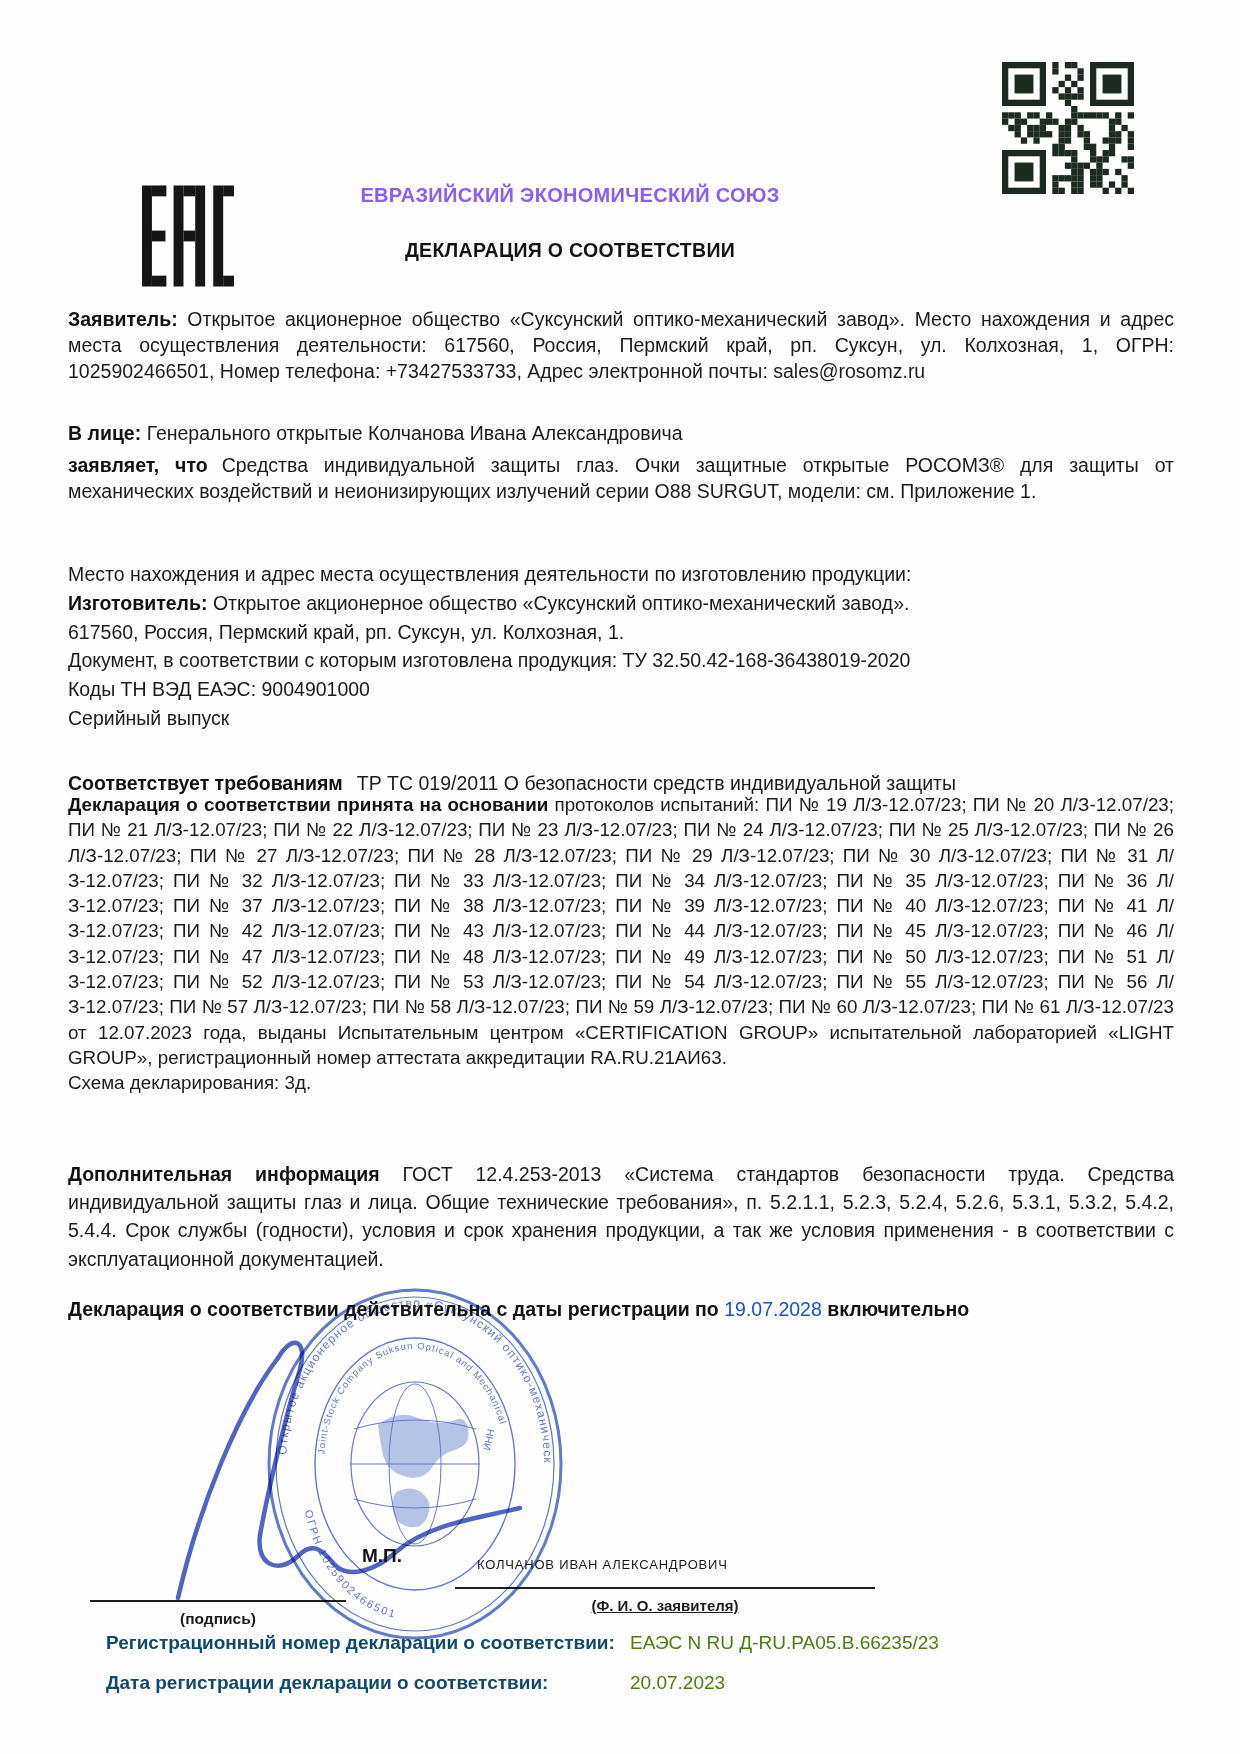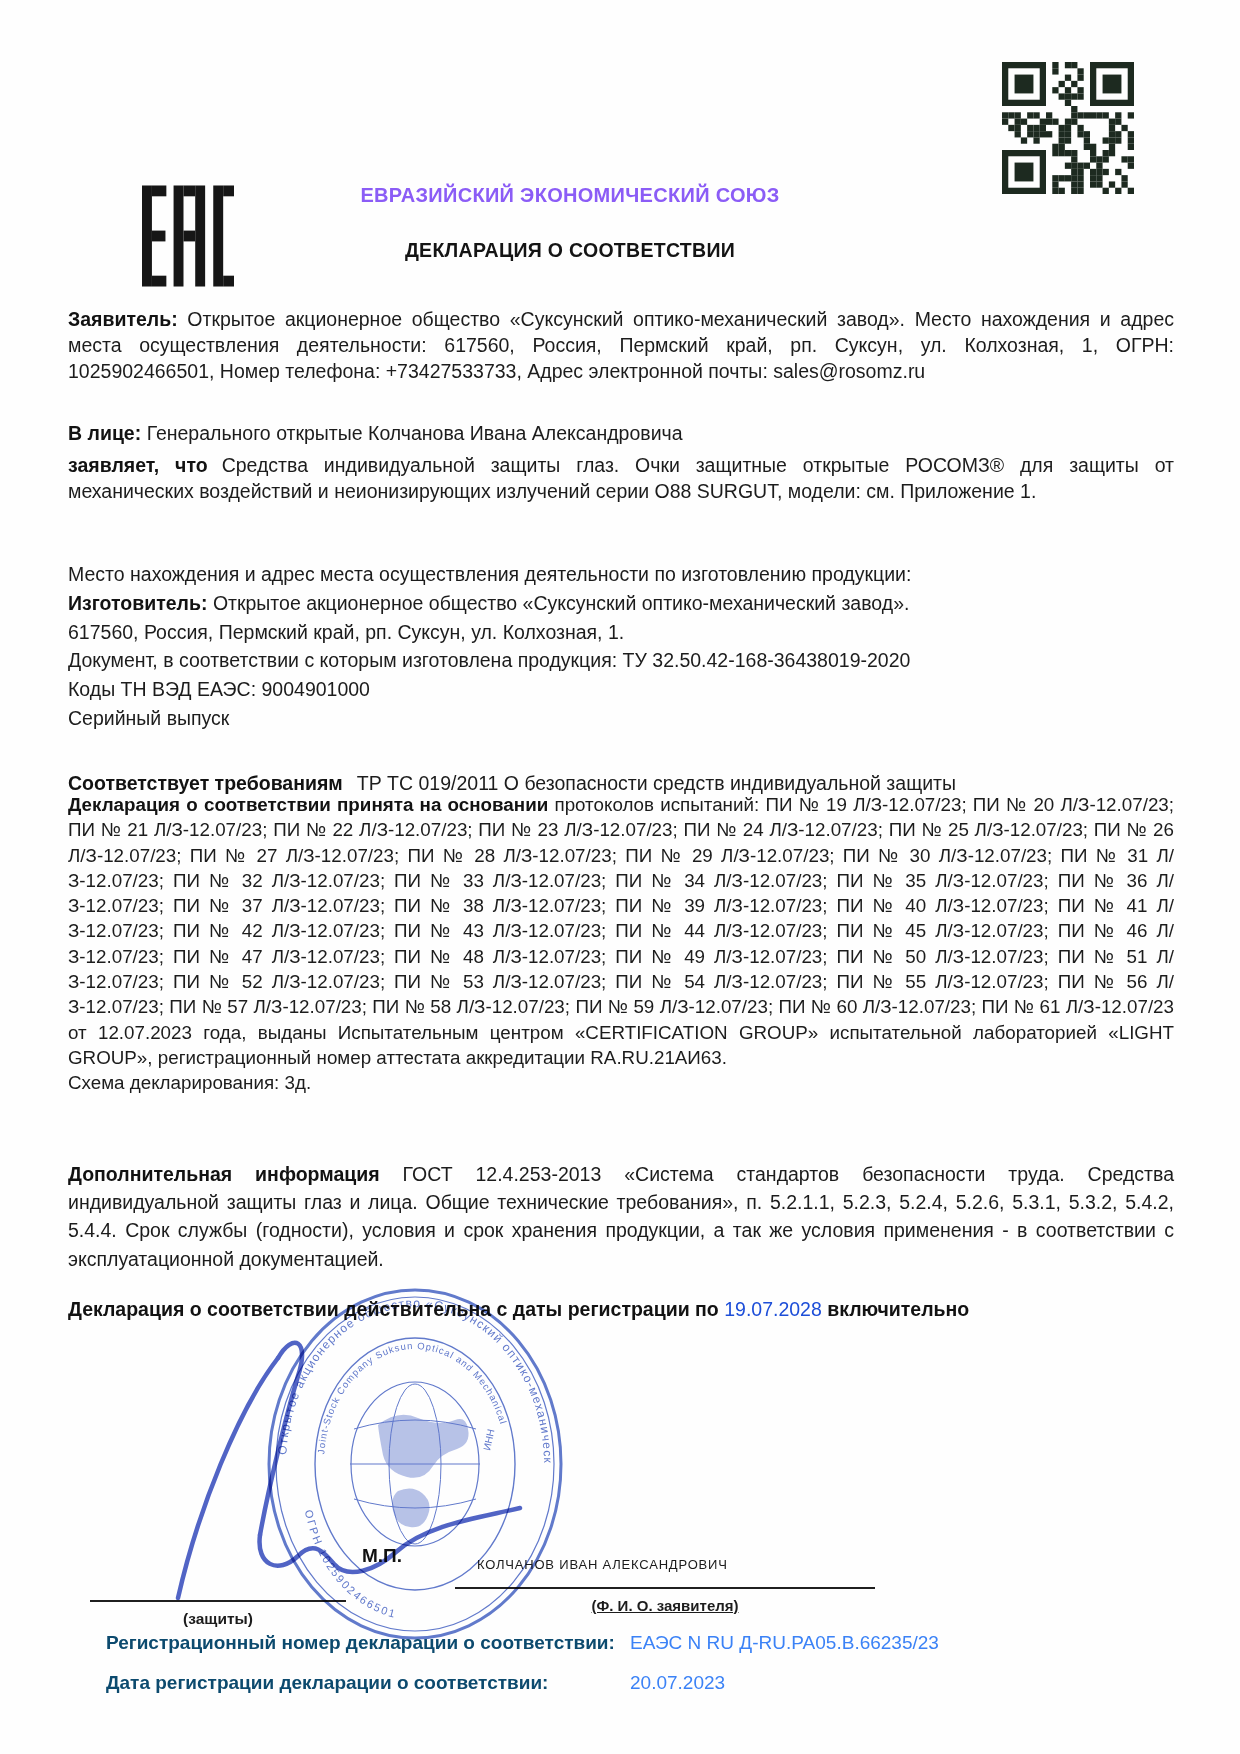--- a/index.html
+++ b/index.html
@@ -38,21 +38,21 @@
   .sig-caption{position:absolute;left:90px;top:1610px;width:256px;text-align:center;
     font-size:15.5px;font-weight:700;color:#1c1c1c;}
   .mp{position:absolute;left:362px;top:1545px;font-size:19px;font-weight:700;color:#111;}
   .fio-name{position:absolute;left:477px;top:1557px;font-size:13px;letter-spacing:.8px;color:#1a1a1a;}
   .fio-line{position:absolute;left:455px;top:1587px;width:420px;height:2px;background:#1f1f1f;}
   .fio-caption{position:absolute;left:455px;top:1597px;width:420px;text-align:center;
     font-size:15px;font-weight:700;color:#1c1c1c;text-decoration:underline;}
 
   .reg-row{position:absolute;left:68px;width:1106px;font-size:19px;}
   .reg-row .rlabel{font-weight:700;color:#0c4a6e;display:inline-block;margin-left:38px;}
-  .reg-row .rvalue{position:absolute;left:562px;top:0;font-weight:400;color:#3b82f6;}
+  .reg-row .rvalue{position:absolute;left:562px;top:0;font-weight:400;color:#4d7c0f;}
   .reg-number{top:1632px;}
   .reg-date{top:1672px;}
 </style>
 </head>
 <body>
 
 <div class="page">
 
   <svg class="eac-logo" viewBox="0 0 102 112" aria-label="EAC">
     <g fill="#161616">
@@ -241,21 +241,21 @@
   <div class="sec basis just" style="top:792px">
     <span><b>Декларация о соответствии принята на основании</b> <span>протоколов испытаний: ПИ № 19 Л/З-12.07/23; ПИ № 20 Л/З-12.07/23; ПИ № 21 Л/З-12.07/23; ПИ № 22 Л/З-12.07/23; ПИ № 23 Л/З-12.07/23; ПИ № 24 Л/З-12.07/23; ПИ № 25 Л/З-12.07/23; ПИ № 26 Л/З-12.07/23; ПИ № 27 Л/З-12.07/23; ПИ № 28 Л/З-12.07/23; ПИ № 29 Л/З-12.07/23; ПИ № 30 Л/З-12.07/23; ПИ № 31 Л/З-12.07/23; ПИ № 32 Л/З-12.07/23; ПИ № 33 Л/З-12.07/23; ПИ № 34 Л/З-12.07/23; ПИ № 35 Л/З-12.07/23; ПИ № 36 Л/З-12.07/23; ПИ № 37 Л/З-12.07/23; ПИ № 38 Л/З-12.07/23; ПИ № 39 Л/З-12.07/23; ПИ № 40 Л/З-12.07/23; ПИ № 41 Л/З-12.07/23; ПИ № 42 Л/З-12.07/23; ПИ № 43 Л/З-12.07/23; ПИ № 44 Л/З-12.07/23; ПИ № 45 Л/З-12.07/23; ПИ № 46 Л/З-12.07/23; ПИ № 47 Л/З-12.07/23; ПИ № 48 Л/З-12.07/23; ПИ № 49 Л/З-12.07/23; ПИ № 50 Л/З-12.07/23; ПИ № 51 Л/З-12.07/23; ПИ № 52 Л/З-12.07/23; ПИ № 53 Л/З-12.07/23; ПИ № 54 Л/З-12.07/23; ПИ № 55 Л/З-12.07/23; ПИ № 56 Л/З-12.07/23; ПИ № 57 Л/З-12.07/23; ПИ № 58 Л/З-12.07/23; ПИ № 59 Л/З-12.07/23; ПИ № 60 Л/З-12.07/23; ПИ № 61 Л/З-12.07/23 от 12.07.2023  года, выданы Испытательным центром «CERTIFICATION GROUP» испытательной лабораторией «LIGHT GROUP», регистрационный номер аттестата аккредитации RA.RU.21АИ63.</span></span>
     <div>Схема декларирования: 3д.</div>
   </div>
 
   <p class="sec additional just" style="top:1140px"><b>Дополнительная информация</b> <span>ГОСТ 12.4.253-2013 «Система стандартов безопасности труда. Средства индивидуальной защиты глаз и лица. Общие технические требования», п. 5.2.1.1, 5.2.3, 5.2.4, 5.2.6, 5.3.1, 5.3.2, 5.4.2, 5.4.4.  Срок службы (годности), условия и срок хранения продукции, а так же условия применения - в соответствии с эксплуатационной документацией.</span></p>
 
   <p class="sec validity" style="top:1276px"><span>Декларация о соответствии действительна с даты регистрации по</span> <span class="date">19.07.2028</span> <span>включительно</span></p>
 
   <div class="sig-line"></div>
-  <div class="sig-caption">(защиты)</div>
+  <div class="sig-caption">(подпись)</div>
   <div class="mp">М.П.</div>
   <div class="fio-name">КОЛЧАНОВ ИВАН АЛЕКСАНДРОВИЧ</div>
   <div class="fio-line"></div>
   <div class="fio-caption">(Ф. И. О. заявителя)</div>
 
   <svg class="stamp" viewBox="0 0 306 362">
     <defs>
       <path id="arcT" d="M 24 181 A 129 157 0 0 1 282 181"></path>
       <path id="arcB" d="M 40 196 A 113 141 0 0 0 266 196"></path>
       <path id="arcM" d="M 62 181 A 91 115 0 0 1 244 181"></path>

